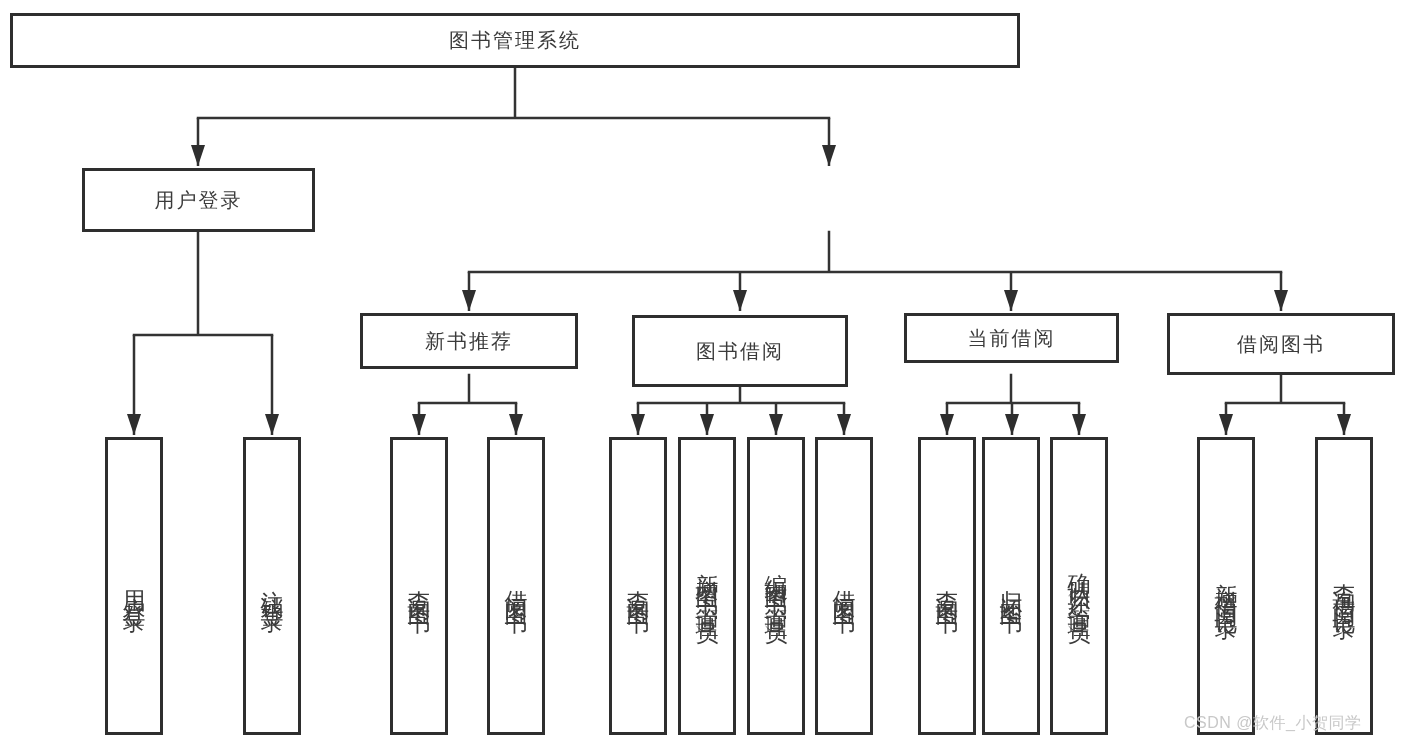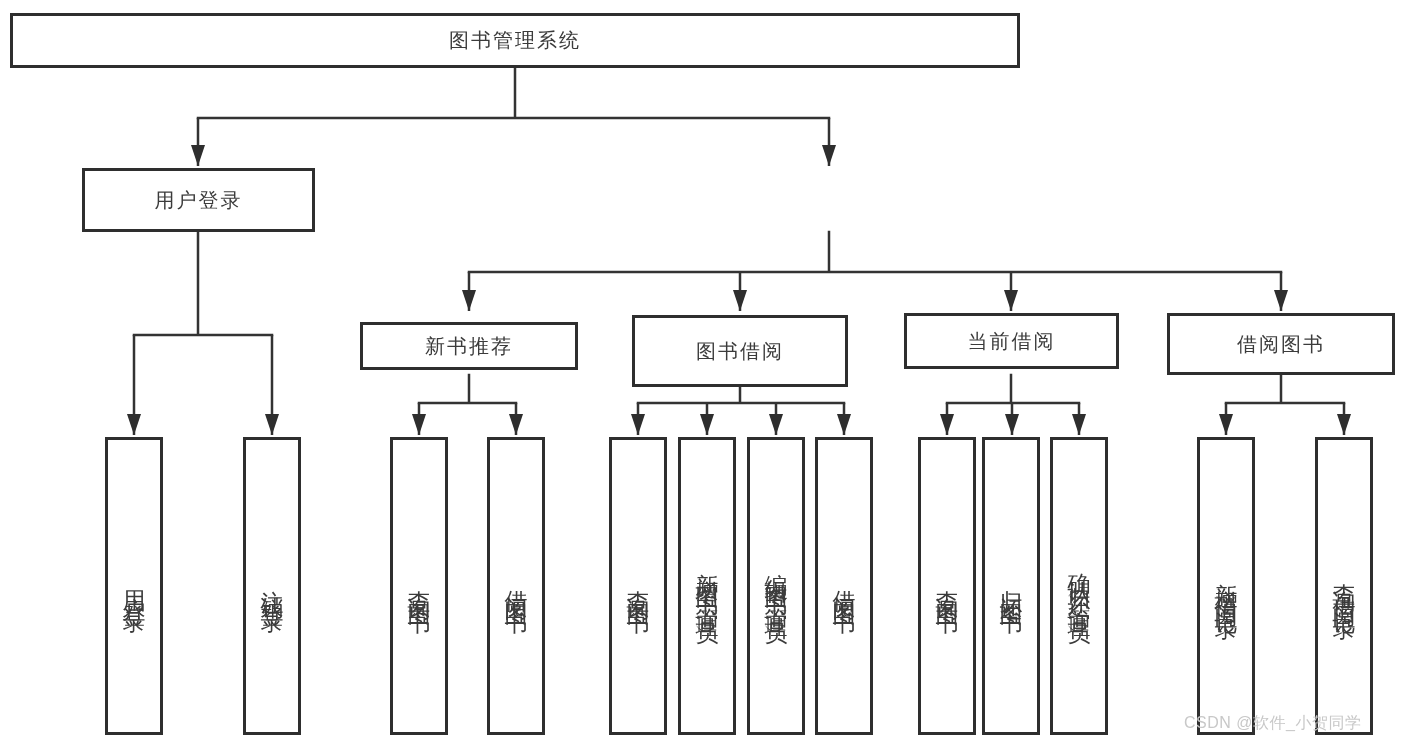--- a/index.html
+++ b/index.html
@@ -63,23 +63,23 @@
       <path d="M1079 403 V435" marker-end="url(#arw)"></path>
       <path d="M1226 403 V435" marker-end="url(#arw)"></path>
       <path d="M1344 403 V435" marker-end="url(#arw)"></path>
     </g>
   </svg>
 
   <div class="box hbox" style="left:10px;top:13px;width:1010px;height:55px">图书管理系统</div>
 
   <div class="box hbox" style="left:82px;top:168px;width:233px;height:64px">用户登录</div>
 
-  <div class="box hbox" style="left:360px;top:322px;width:218px;height:48px">新书推荐</div>
+  <div class="box hbox" style="left:360px;top:313px;width:218px;height:56px">新书推荐</div>
   <div class="box hbox" style="left:632px;top:315px;width:216px;height:72px">图书借阅</div>
-  <div class="box hbox" style="left:904px;top:313px;width:215px;height:56px">当前借阅</div>
+  <div class="box hbox" style="left:904px;top:313px;width:215px;height:50px">当前借阅</div>
   <div class="box hbox" style="left:1167px;top:313px;width:228px;height:62px">借阅图书</div>
 
   <div class="box vbox" style="left:105px">
     <span class="vtext">用户登录</span>
   </div>
   <div class="box vbox" style="left:243px">
     <span class="vtext">注销登录</span>
   </div>
 
   <div class="box vbox" style="left:390px">

